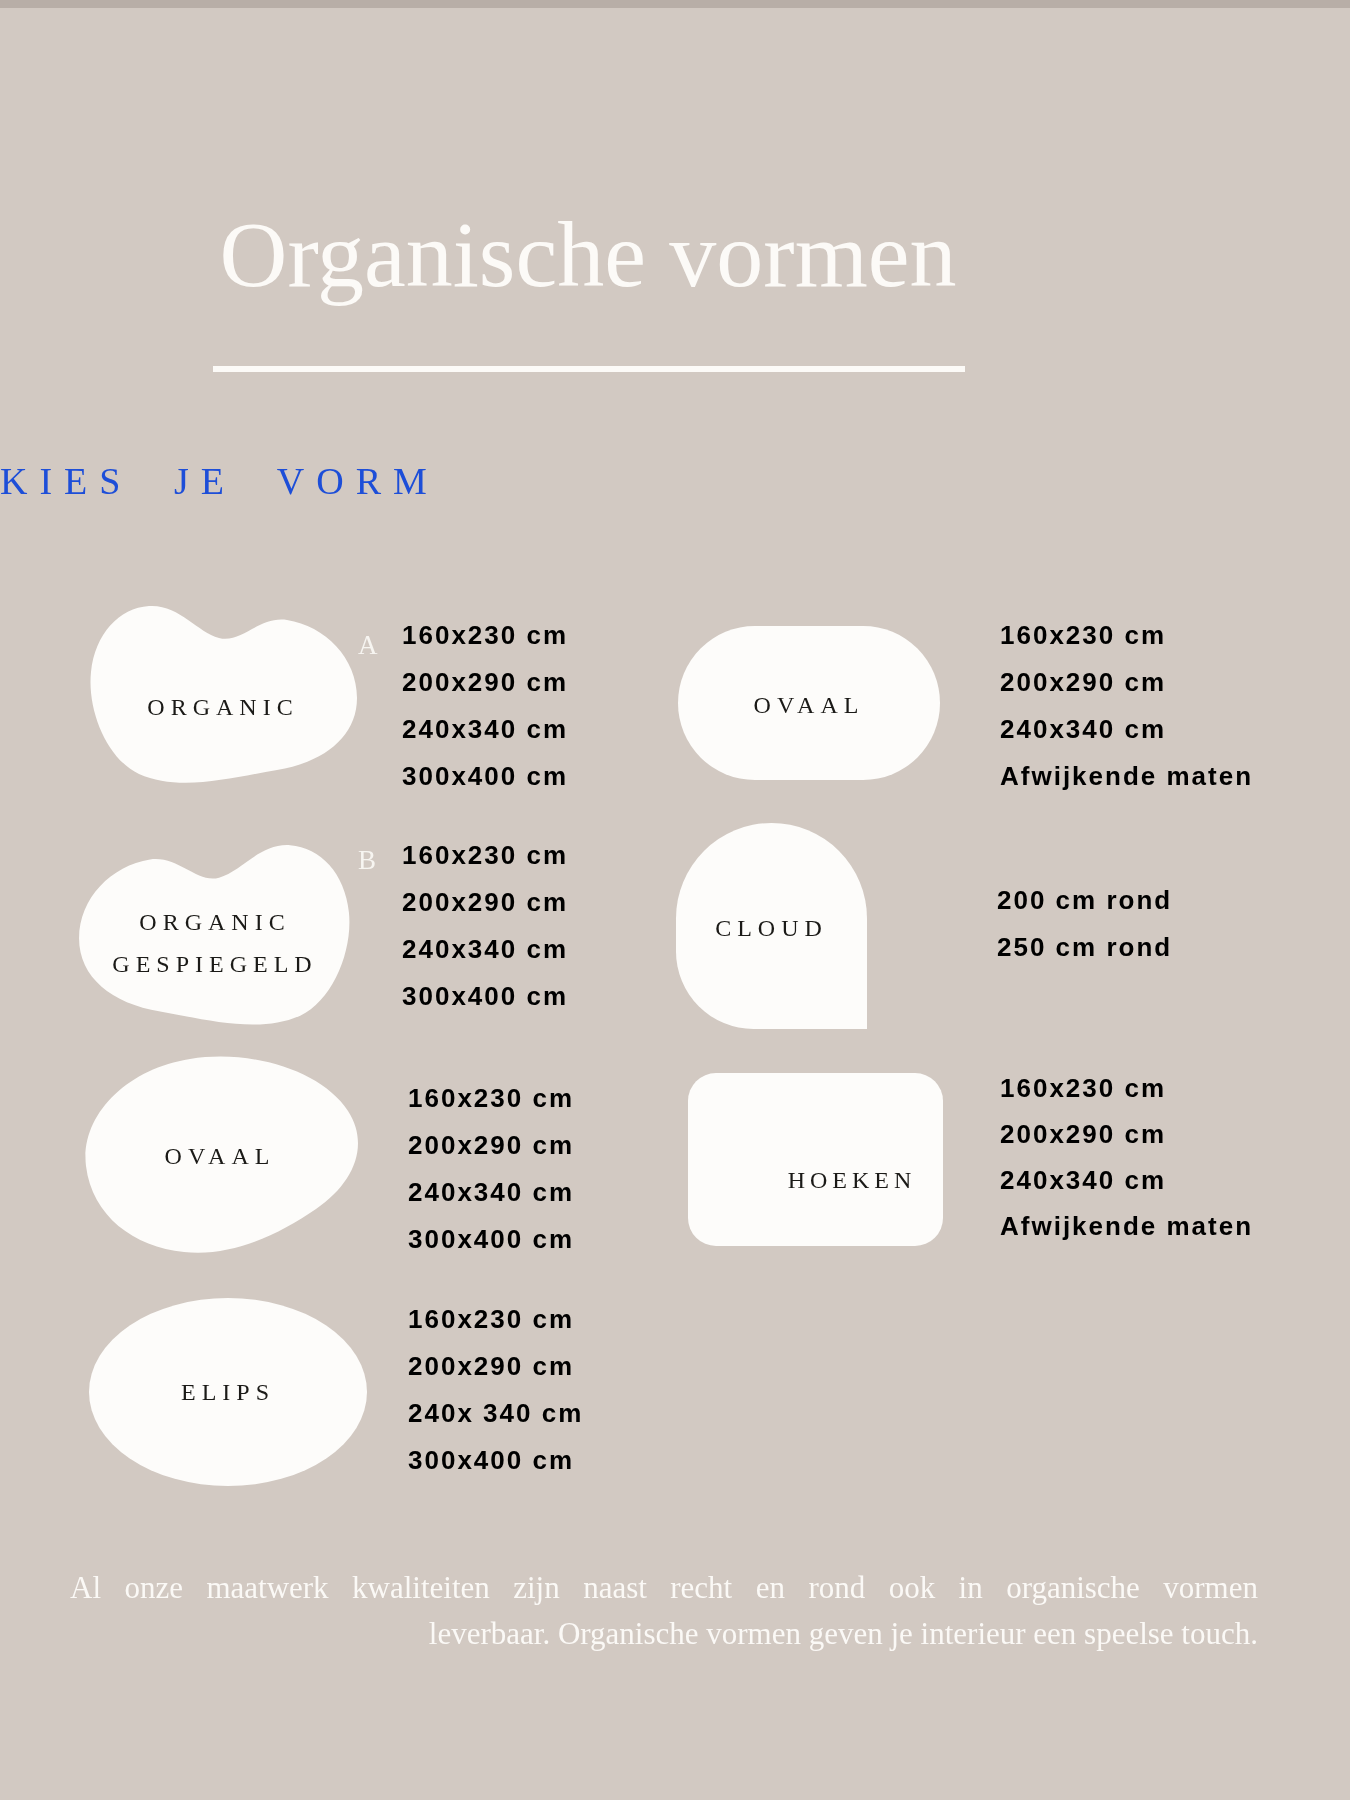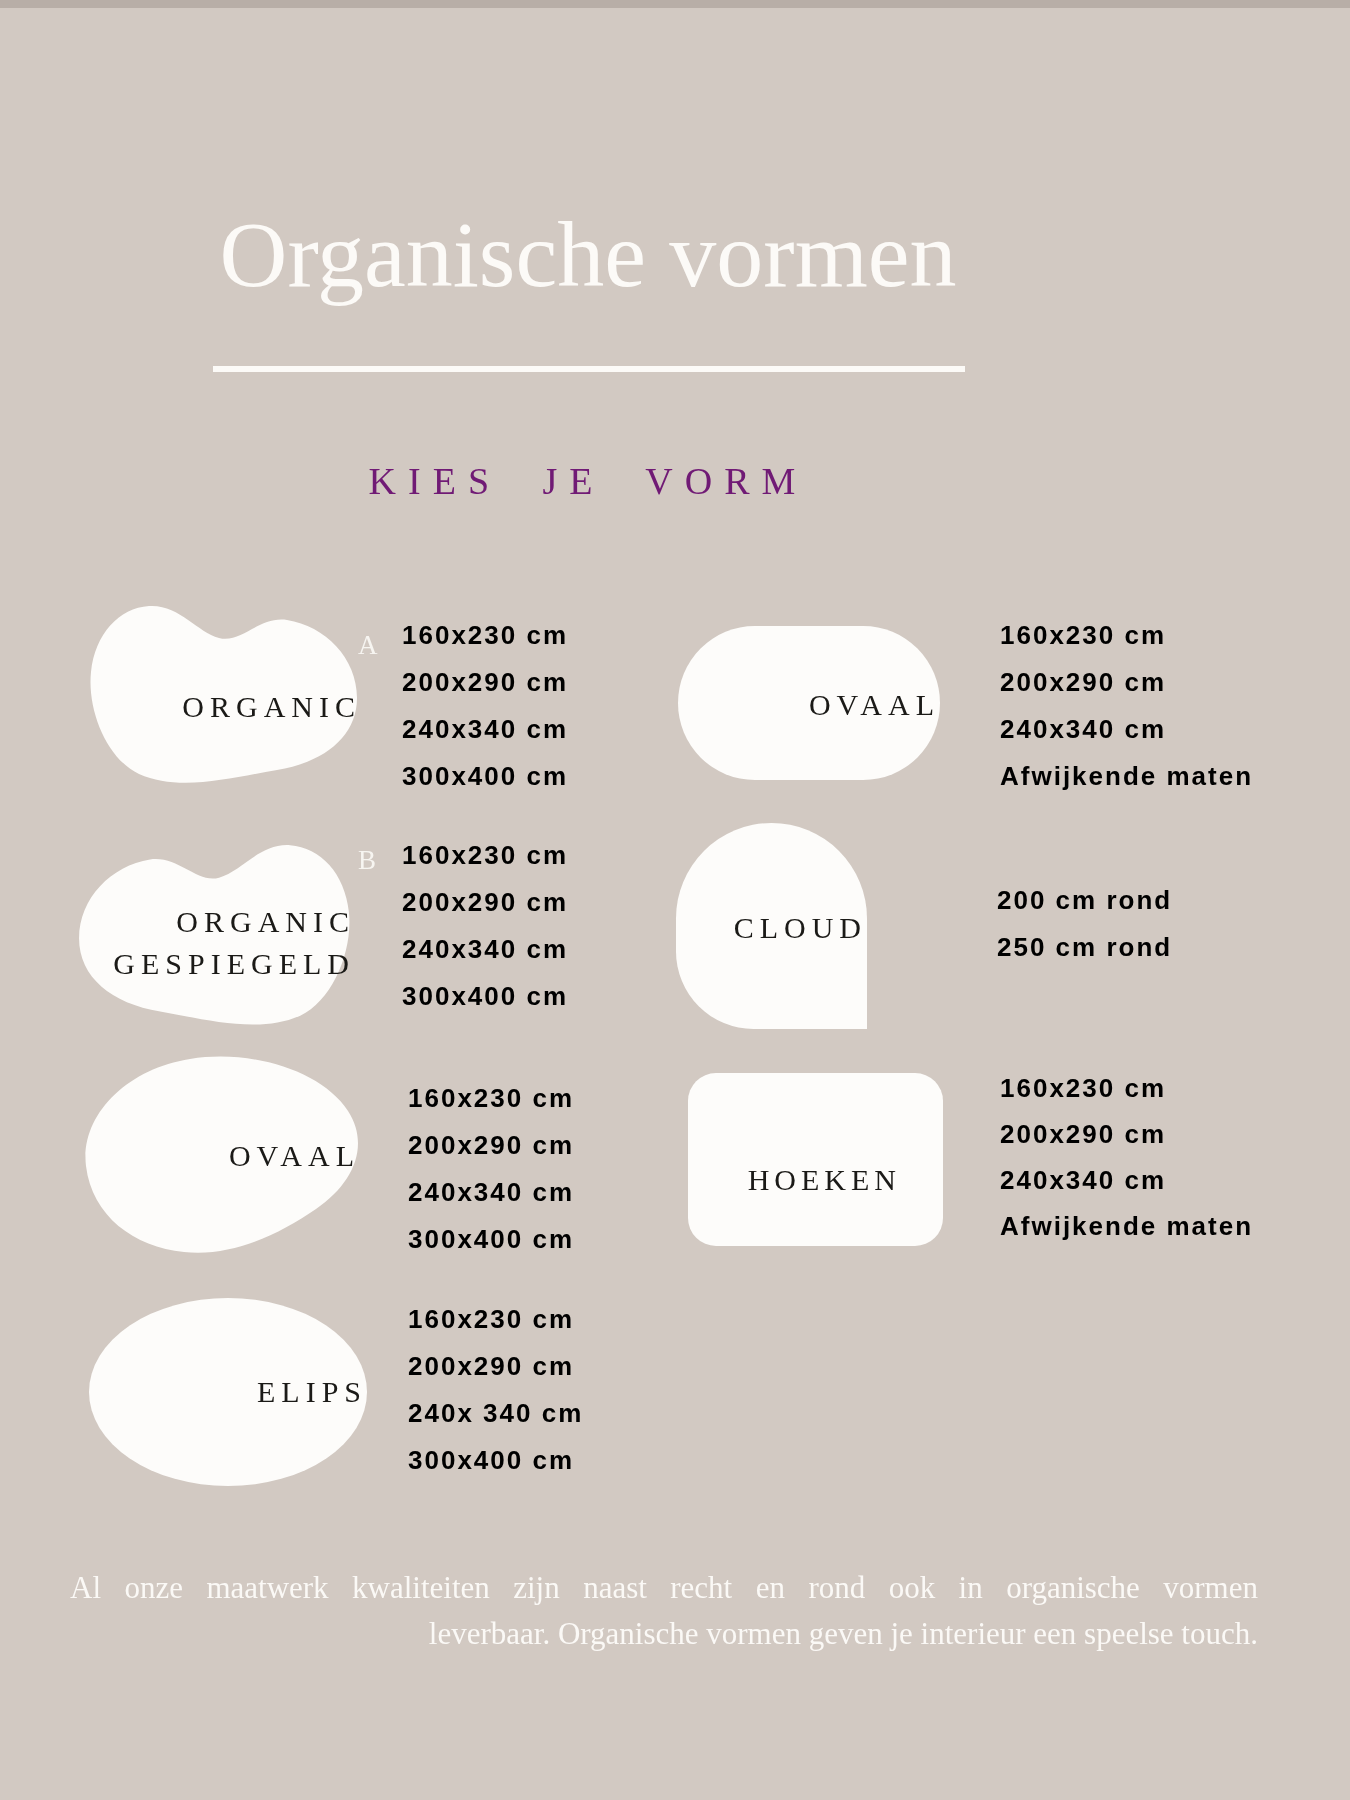--- a/index.html
+++ b/index.html
@@ -20,35 +20,35 @@
     font-size:94px; line-height:100px;
     color:#fcfaf7;
     font-weight:400;
   }
   .divider {
     left:213px; top:358px; width:752px; height:6px;
     background:#fcfaf7;
   }
   .subtitle {
     left:0; top:450px; width:1176px;
-    text-align:center;
+    text-align:left;
     font-size:38px; line-height:46px;
     letter-spacing:12px; word-spacing:20px;
-    color:#701a75;
+    color:#1d4ed8;
   }
 
   
   .shape-fill { fill:#fdfcfa; }
   .white-shape { background:#fdfcfa; }
   .mirrored { transform:scaleX(-1); }
 
   
   .shape-label {
-    text-align:right;
-    font-size:30px; line-height:42px;
+    text-align:center;
+    font-size:24px; line-height:42px;
     letter-spacing:6px;
     color:#1b1a17;
     white-space:nowrap;
   }
 
   
   .size-list {
     font-family:"Liberation Sans", sans-serif;
     font-weight:bold;
     font-size:26px;
@@ -137,21 +137,21 @@
   </div>
 
   <div class="abs white-shape" style="left:676px; top:815px; width:191px; height:206px; border-radius:96px 96px 0 78px;"></div>
   <div class="abs shape-label" style="left:676px; top:899px; width:191px;">CLOUD</div>
   <div class="abs size-list" style="left:997px; top:869px;">
     <div>200 cm rond</div>
     <div>250 cm rond</div>
   </div>
 
   <div class="abs white-shape" style="left:688px; top:1065px; width:255px; height:173px; border-radius:28px;"></div>
-  <div class="abs shape-label" style="left:658px; top:1151px; width:230px; letter-spacing:5px;padding-left:13px;">HOEKEN</div>
+  <div class="abs shape-label" style="left:724px; top:1151px; width:230px; letter-spacing:5px;padding-left:13px;">HOEKEN</div>
   <div class="abs size-list tight" style="left:1000px; top:1057px;">
     <div>160x230 cm</div>
     <div>200x290 cm</div>
     <div>240x340 cm</div>
     <div>Afwijkende maten</div>
   </div>
 
   <div class="abs footer">
     <div class="justified">Al onze maatwerk kwaliteiten zijn naast recht en rond ook in organische vormen</div>
     <div class="plain">leverbaar. Organische vormen geven je interieur een speelse touch.</div>

